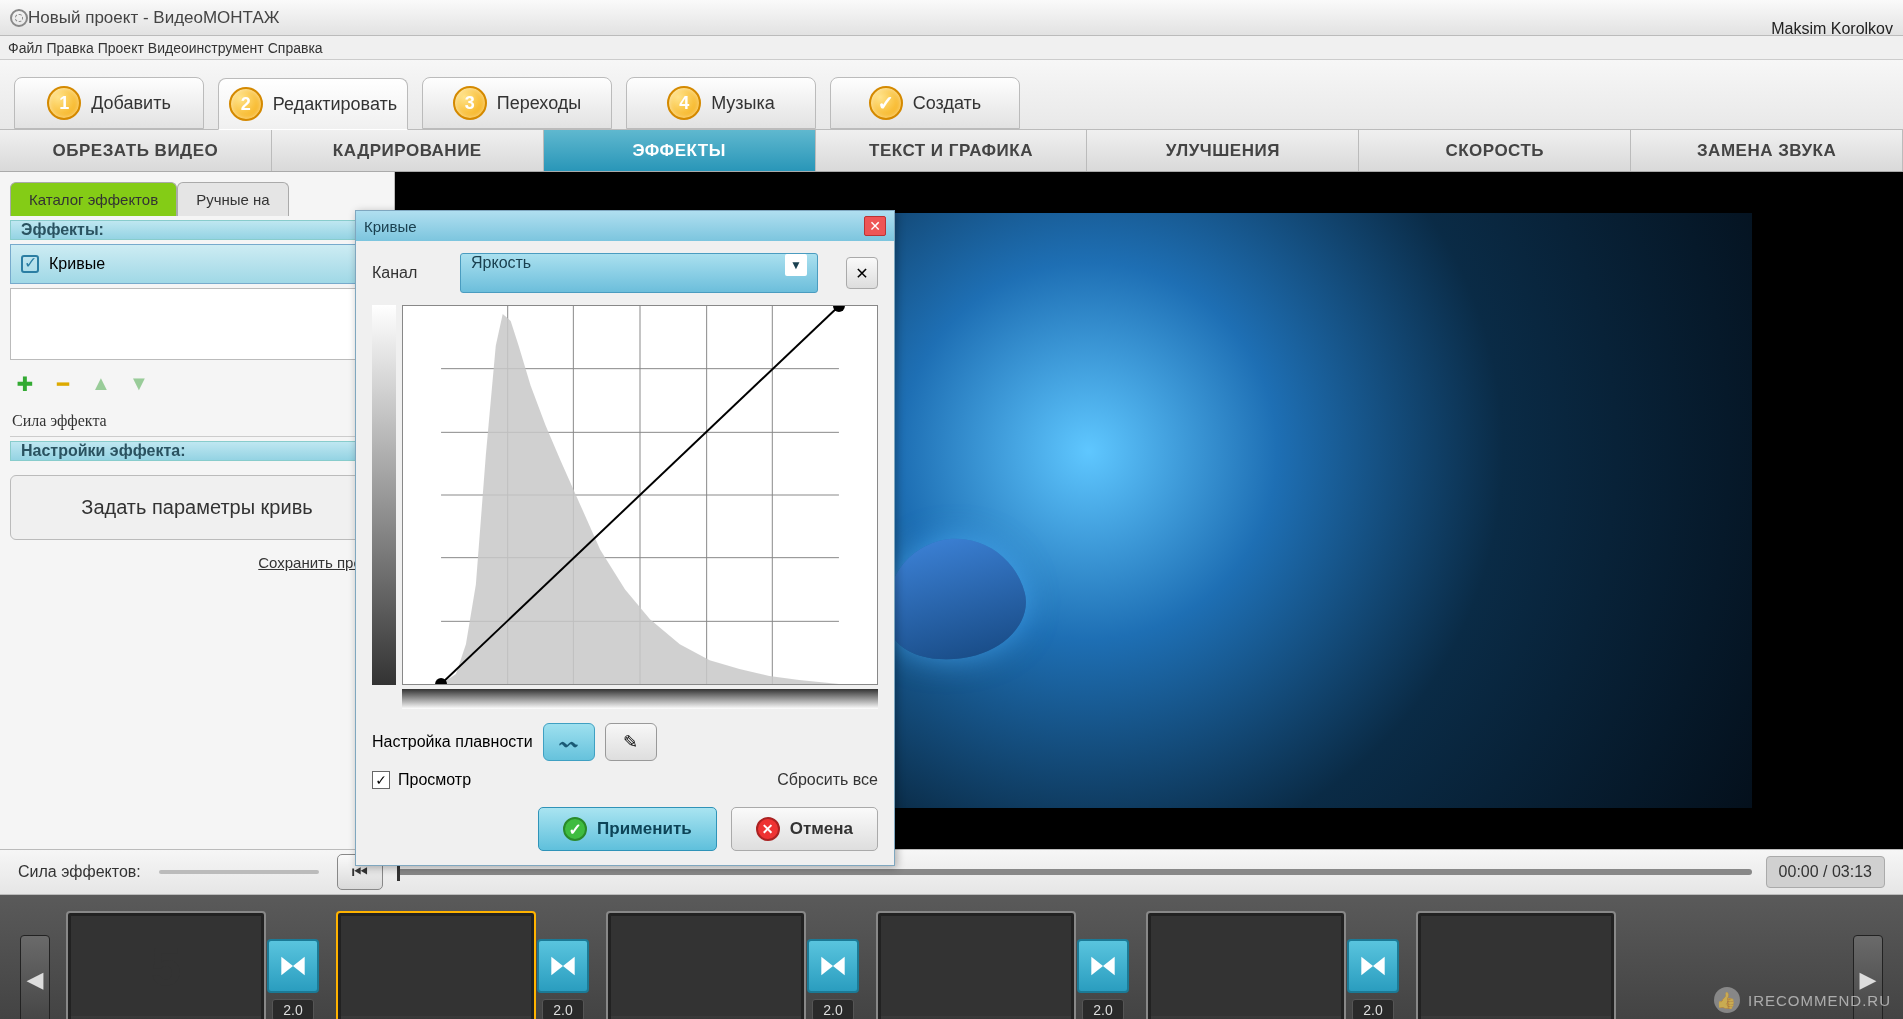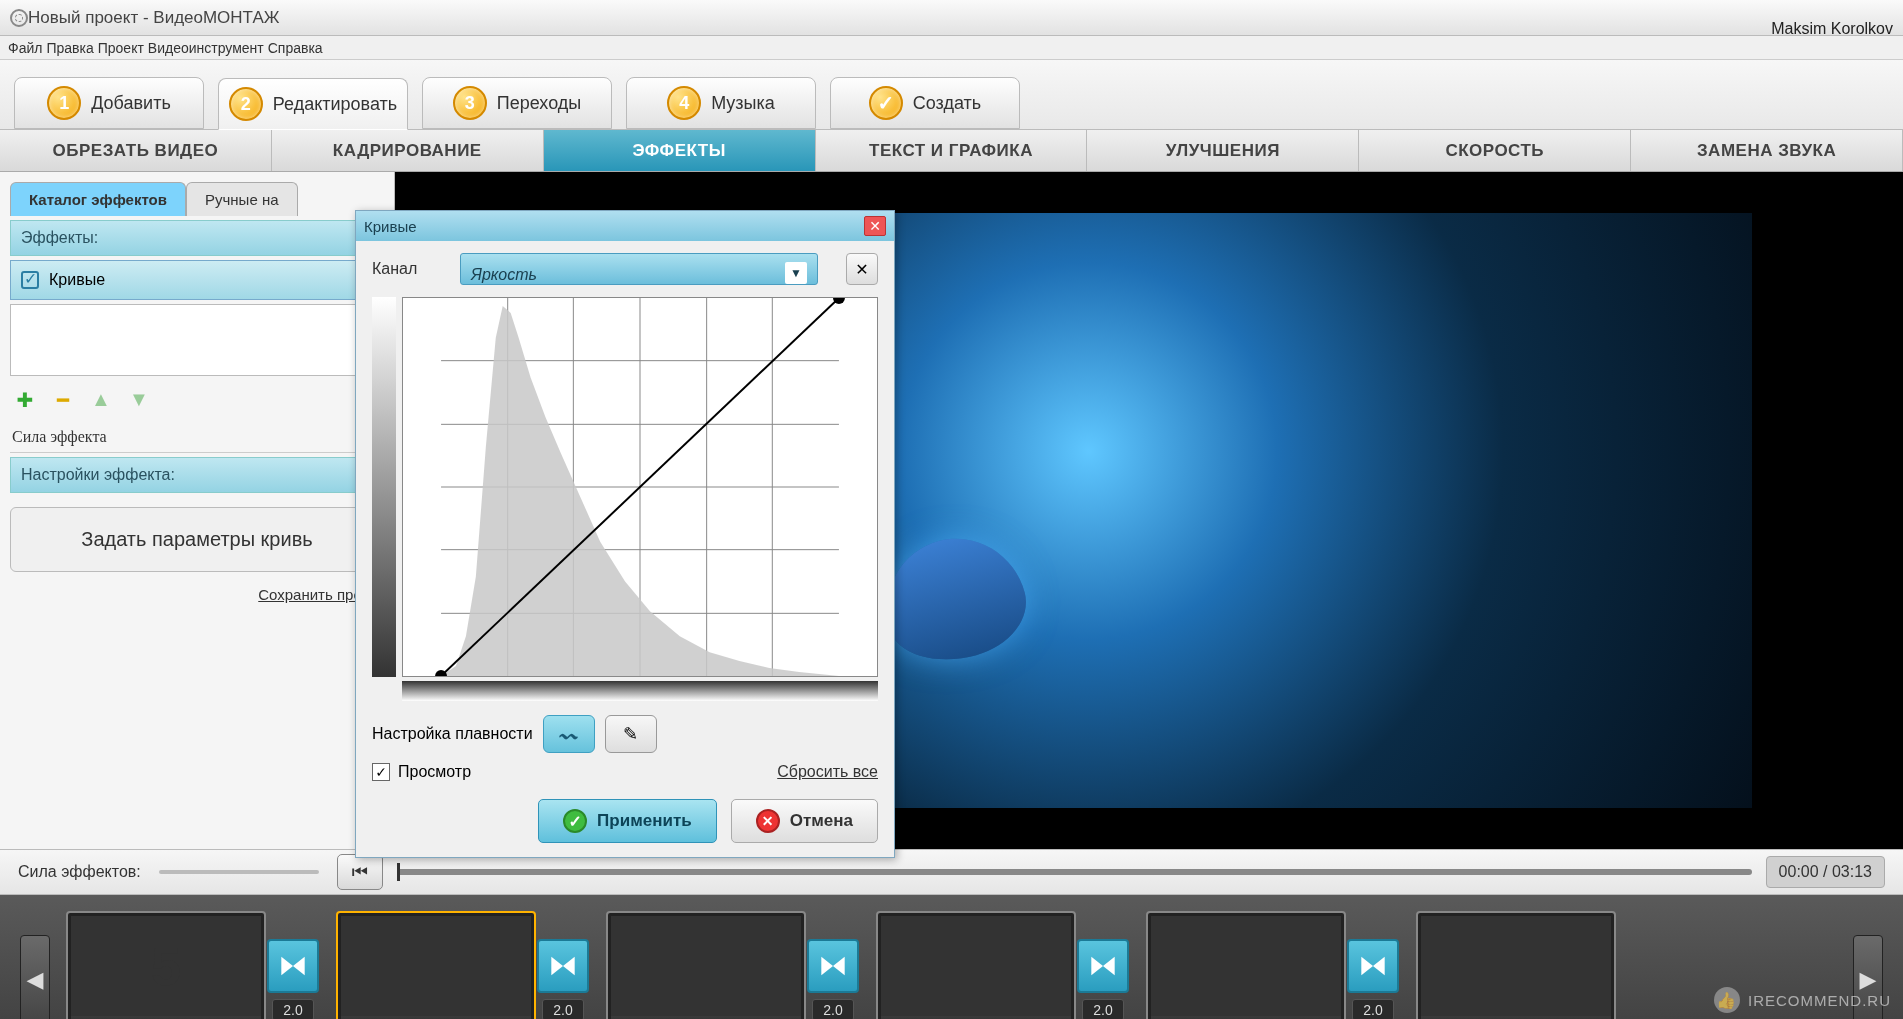--- a/index.html
+++ b/index.html
@@ -28,22 +28,22 @@
 
 .subtabs { height:42px; display:flex; background:linear-gradient(#f0f0f0,#d9d9d9); border-bottom:1px solid #aaa; }
 .subtab { flex:1; display:flex; align-items:center; justify-content:center; font-size:17px; font-weight:bold; color:#444; border-right:1px solid #bbb; cursor:pointer; letter-spacing:.5px; }
 .subtab.active { background:linear-gradient(#5fb8cf,#2996b8); color:#fff; }
 
 
 .workarea { display:flex; height:calc(100% - 36px - 24px - 70px - 42px - 170px); background:#efefef; }
 .leftpanel { width:395px; border-right:1px solid #bbb; background:#f5f5f5; display:flex; flex-direction:column; padding:10px; gap:4px; }
 .lp-tabs { display:flex; gap:0; }
 .lp-tab { padding:8px 18px; border:1px solid #aaa; border-bottom:none; border-radius:6px 6px 0 0; background:#e5e5e5; font-size:15px; color:#333; cursor:pointer; }
-.lp-tab.active { background:#7dd3fc; font-weight:bold; }
-.lp-header { background:linear-gradient(#bfe7f1,#94d3e3); padding:8px 10px; font-size:16px; color:#2a5260; border:1px solid #8cc; font-weight:normal; }
+.lp-tab.active { background:#84cc16; font-weight:normal; }
+.lp-header { background:linear-gradient(#bfe7f1,#94d3e3); padding:0 10px; font-size:16px; color:#2a5260; border:1px solid #8cc; font-weight:bold; }
 .lp-item { background:linear-gradient(#cdecf3,#a0d8e6); border:1px solid #7ac; padding:10px; display:flex; align-items:center; gap:10px; font-size:16px; cursor:pointer; }
 .lp-item .chk { width:18px; height:18px; border:2px solid #2b7ea3; border-radius:3px; position:relative; }
 .lp-item .chk::before { content:'✓'; position:absolute; top:-4px; left:1px; color:#2b7ea3; font-size:16px; }
 .lp-list { background:#fff; border:1px solid #bbb; height:72px; }
 .lp-btns { display:flex; gap:16px; padding:8px 4px; align-items:center; }
 .ic-btn { width:22px; height:22px; border:none; background:none; cursor:pointer; font-size:20px; }
 .lp-label { font-size:16px; color:#333; padding:6px 2px; border-bottom:1px solid #ccc;font-family:Liberation Serif, serif; }
 .lp-box { border:1px solid #bbb; border-radius:6px; padding:20px 10px; text-align:center; font-size:20px; background:#f0f0f0; color:#333; cursor:pointer; margin-top:10px; }
 .lp-link { text-align:right; font-size:15px; color:#333; text-decoration:underline; cursor:pointer; margin-top:10px; }
 
@@ -84,31 +84,31 @@
 .th5 { background:linear-gradient(#4a5560,#2a343a); }
 .th6 { background:linear-gradient(#6a8a7a,#3a5048); }
 
 
 .dialog { position:absolute; top:210px; left:355px; width:540px; background:#f0f0f0; border:1px solid #7fa7bf; box-shadow:2px 2px 8px rgba(0,0,0,.3); z-index:50; }
 .dlg-title { height:30px; background:linear-gradient(#b0dff0,#7cc5de); display:flex; align-items:center; padding:0 8px; font-size:15px; color:#1a4050; }
 .dlg-title .x { margin-left:auto; width:22px; height:20px; background:#e55; color:#fff; display:flex; align-items:center; justify-content:center; border:1px solid #b33; border-radius:2px; cursor:pointer; font-size:14px; }
 .dlg-body { padding:12px 16px 14px; }
 .dlg-row { display:flex; align-items:center; gap:28px; margin-bottom:12px; }
 .dlg-row label { font-size:16px; color:#333; width:60px; }
-.dlg-select { flex:1; height:32px; background:linear-gradient(#aae0ef,#6cbedb); border:1px solid #4a9cc0; border-radius:3px; padding:0 10px; display:flex; align-items:flex-end; font-size:16px; color:#1a4050; cursor:pointer;font-style:italic; }
+.dlg-select { flex:1; height:40px; background:linear-gradient(#aae0ef,#6cbedb); border:1px solid #4a9cc0; border-radius:3px; padding:0 10px; display:flex; align-items:flex-start; font-size:16px; color:#1a4050; cursor:pointer; }
 .dlg-select .arr { margin-left:auto; background:#fff; width:22px; height:22px; display:flex; align-items:center; justify-content:center; border-radius:2px; font-size:12px; }
 .dlg-clear { width:32px; height:32px; border:1px solid #aaa; border-radius:4px; background:linear-gradient(#fafafa,#ddd); cursor:pointer; font-size:16px; }
 .curve-box { width:100%; height:380px; display:flex; gap:6px; }
 .axis-v { width:24px; background:linear-gradient(#fff,#333); }
 .curve { flex:1; background:#fff; border:1px solid #888; position:relative; }
 .axis-h { height:20px; background:linear-gradient(#333,#fff); margin-left:30px; margin-top:4px; }
 .dlg-row2 { display:flex; align-items:center; margin-top:14px; font-size:16px; }
 .sq-btn { width:52px; height:38px; border:1px solid #999; border-radius:6px; background:linear-gradient(#f7f7f7,#dedede); margin-left:10px; cursor:pointer; display:flex; align-items:center; justify-content:center; font-size:18px; }
 .sq-btn.active { background:linear-gradient(#9ee0ef,#66c2dc); border-color:#3fa0c2; color:#1a5a75; }
-.dlg-link { margin-left:auto; text-decoration:underline; color:#333; cursor:pointer; }
+.dlg-link { margin-left:auto; color:#333; cursor:pointer; }
 .dlg-chk { display:flex; align-items:center; gap:8px; margin-top:10px; font-size:16px; }
 .dlg-chk .box { width:18px; height:18px; border:1px solid #666; background:#fff; display:flex; align-items:center; justify-content:center; font-size:14px; }
 .dlg-actions { display:flex; justify-content:flex-end; gap:14px; margin-top:18px; }
 .btn { height:44px; padding:0 24px; border-radius:5px; border:1px solid; display:flex; align-items:center; gap:10px; font-size:17px; font-weight:bold; cursor:pointer; }
 .btn.ok { background:linear-gradient(#a9e4f1,#5fc0dc); border-color:#2f93b8; color:#0d4458; }
 .btn.ok .ic { width:24px; height:24px; background:#3fbc40; border-radius:50%; border:2px solid #2a8a2a; color:#fff; display:flex; align-items:center; justify-content:center; font-size:16px; }
 .btn.cancel { background:linear-gradient(#fafafa,#dedede); border-color:#aaa; color:#333; }
 .btn.cancel .ic { width:24px; height:24px; background:#e33; border-radius:50%; border:2px solid #a22; color:#fff; display:flex; align-items:center; justify-content:center; font-size:14px; }
 
 .watermark { position:absolute; bottom:6px; right:12px; color:rgba(255,255,255,.55); font-size:15px; letter-spacing:1px; z-index:100; display:flex; align-items:center; gap:8px; }

